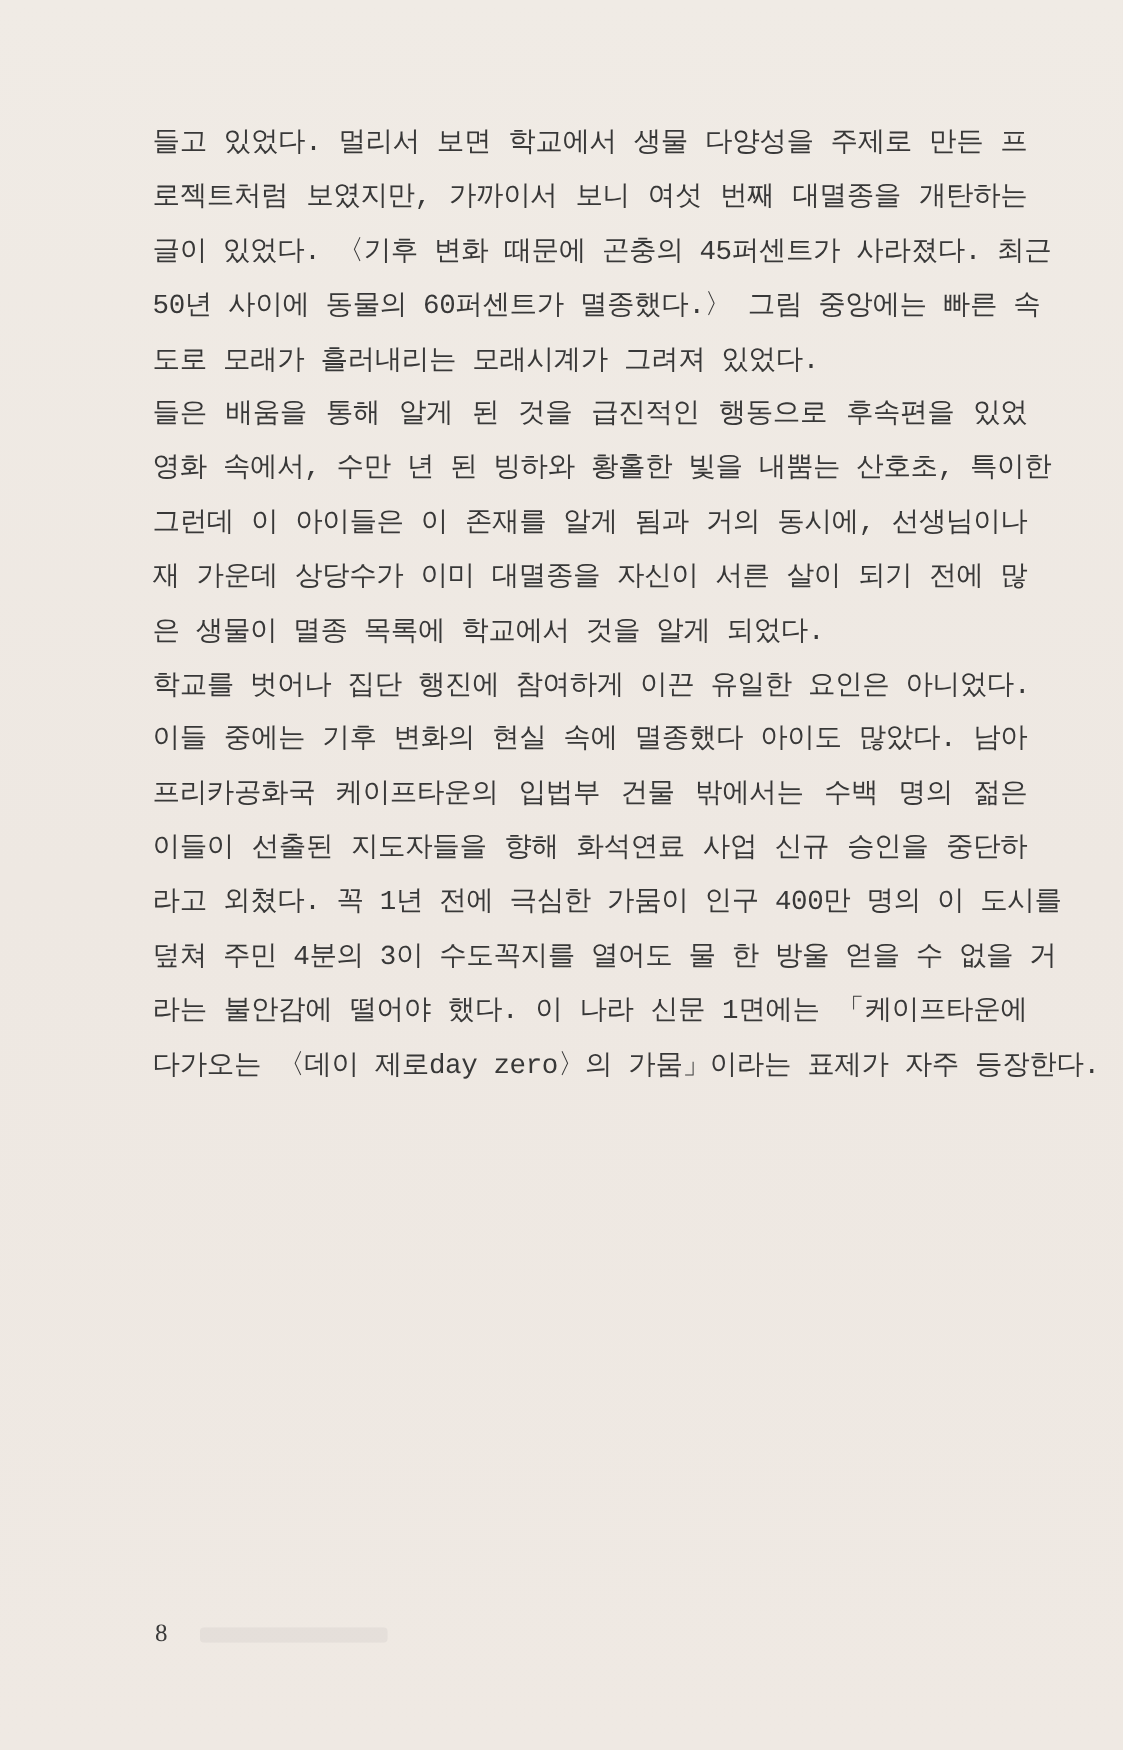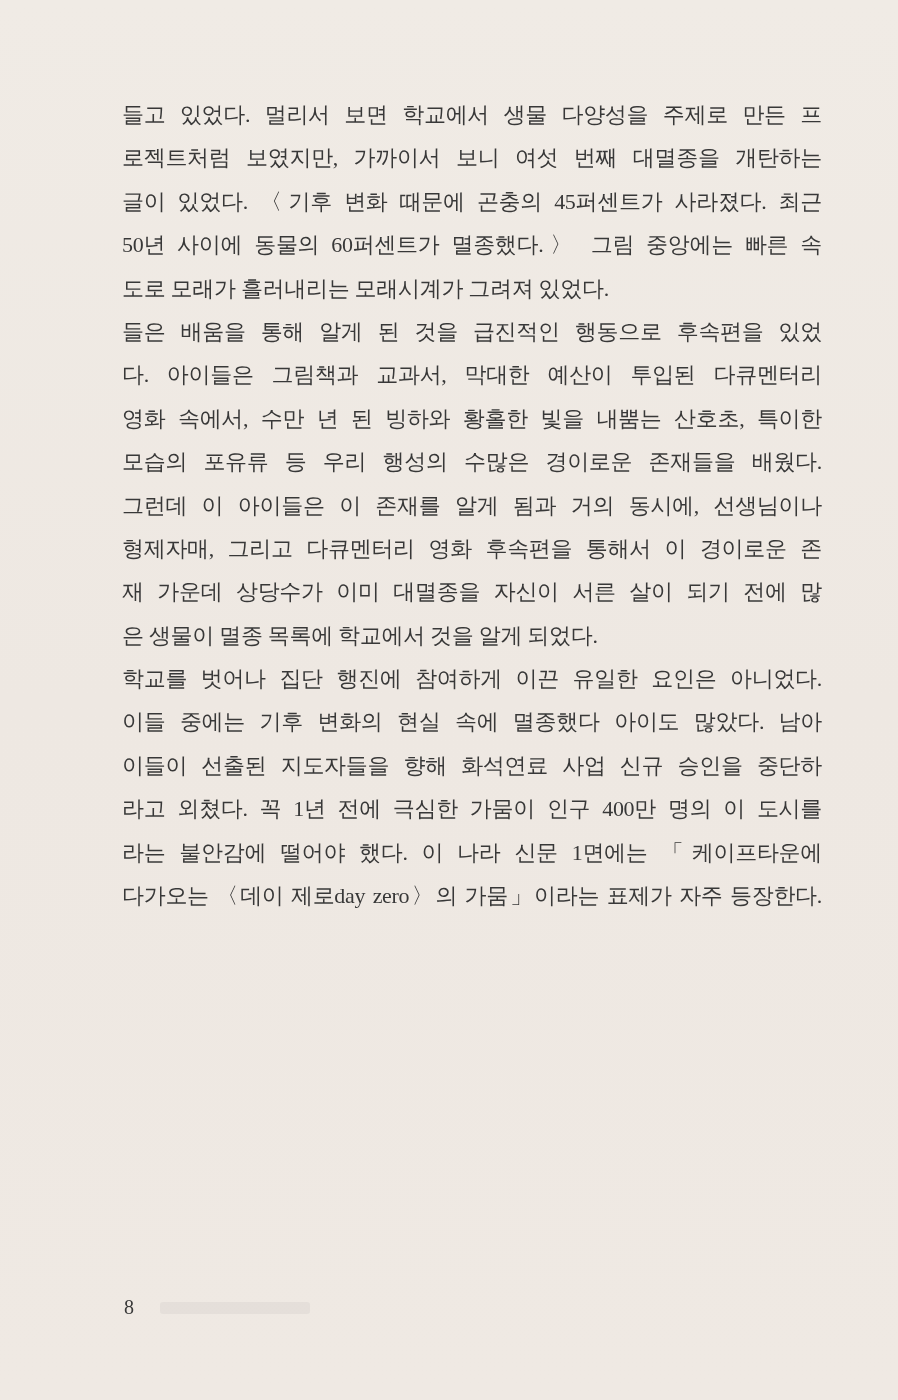--- a/index.html
+++ b/index.html
@@ -19,21 +19,21 @@
     width: 898px;
     height: 1400px;
     background: linear-gradient(180deg, #f0ebe5 0%, #eee8e2 50%, #efe9e3 100%);
   }
   .text-block {
     position: absolute;
     left: 122px;
     top: 93px;
     width: 700px;
     color: #383838;
-    font-family: Liberation Serif, serif;
+    font-family: Liberation Mono, monospace;
     font-size: 22px;
     line-height: 43.4px;
     letter-spacing: -0.3px;
   }
   .line {
     display: block;
     white-space: nowrap;
     text-align: justify;
     text-align-last: justify;
     height: 43.4px;
@@ -71,34 +71,33 @@
     <div>
       <span class="line">들고 있었다. 멀리서 보면 학교에서 생물 다양성을 주제로 만든 프</span>
       <span class="line">로젝트처럼 보였지만, 가까이서 보니 여섯 번째 대멸종을 개탄하는</span>
       <span class="line">글이 있었다. 〈기후 변화 때문에 곤충의 45퍼센트가 사라졌다. 최근</span>
       <span class="line">50년 사이에 동물의 60퍼센트가 멸종했다.〉 그림 중앙에는 빠른 속</span>
       <span class="line last">도로 모래가 흘러내리는 모래시계가 그려져 있었다.</span>
     </div>
 
     <div>
       <span class="line">들은 배움을 통해 알게 된 것을 급진적인 행동으로 후속편을 있었</span>
-      <span class="line">다. 아이들은 그림책과 교과서, 막대한 예산이 투입된 다큐멘터리</span>
       <span class="line">영화 속에서, 수만 년 된 빙하와 황홀한 빛을 내뿜는 산호초, 특이한</span>
-      <span class="line">모습의 포유류 등 우리 행성의 수많은 경이로운 존재들을 배웠다.</span>
       <span class="line">그런데 이 아이들은 이 존재를 알게 됨과 거의 동시에, 선생님이나</span>
-      <span class="line">형제자매, 그리고 다큐멘터리 영화 후속편을 통해서 이 경이로운 존</span>
       <span class="line">재 가운데 상당수가 이미 대멸종을 자신이 서른 살이 되기 전에 많</span>
       <span class="line last">은 생물이 멸종 목록에 학교에서 것을 알게 되었다.</span>
     </div>
 
     <div>
       <span class="line">학교를 벗어나 집단 행진에 참여하게 이끈 유일한 요인은 아니었다.</span>
       <span class="line">이들 중에는 기후 변화의 현실 속에 멸종했다 아이도 많았다. 남아</span>
+      <span class="line">프리카공화국 케이프타운의 입법부 건물 밖에서는 수백 명의 젊은</span>
       <span class="line">이들이 선출된 지도자들을 향해 화석연료 사업 신규 승인을 중단하</span>
       <span class="line">라고 외쳤다. 꼭 1년 전에 극심한 가뭄이 인구 400만 명의 이 도시를</span>
+      <span class="line">덮쳐 주민 4분의 3이 수도꼭지를 열어도 물 한 방울 얻을 수 없을 거</span>
       <span class="line">라는 불안감에 떨어야 했다. 이 나라 신문 1면에는 「케이프타운에</span>
       <span class="line">다가오는 〈데이 제로day zero〉의 가뭄」이라는 표제가 자주 등장한다.</span>
     </div>
 
   </div>
 
   <div class="page-number">8</div>
   <div class="show-through"></div>
 </div>
 

